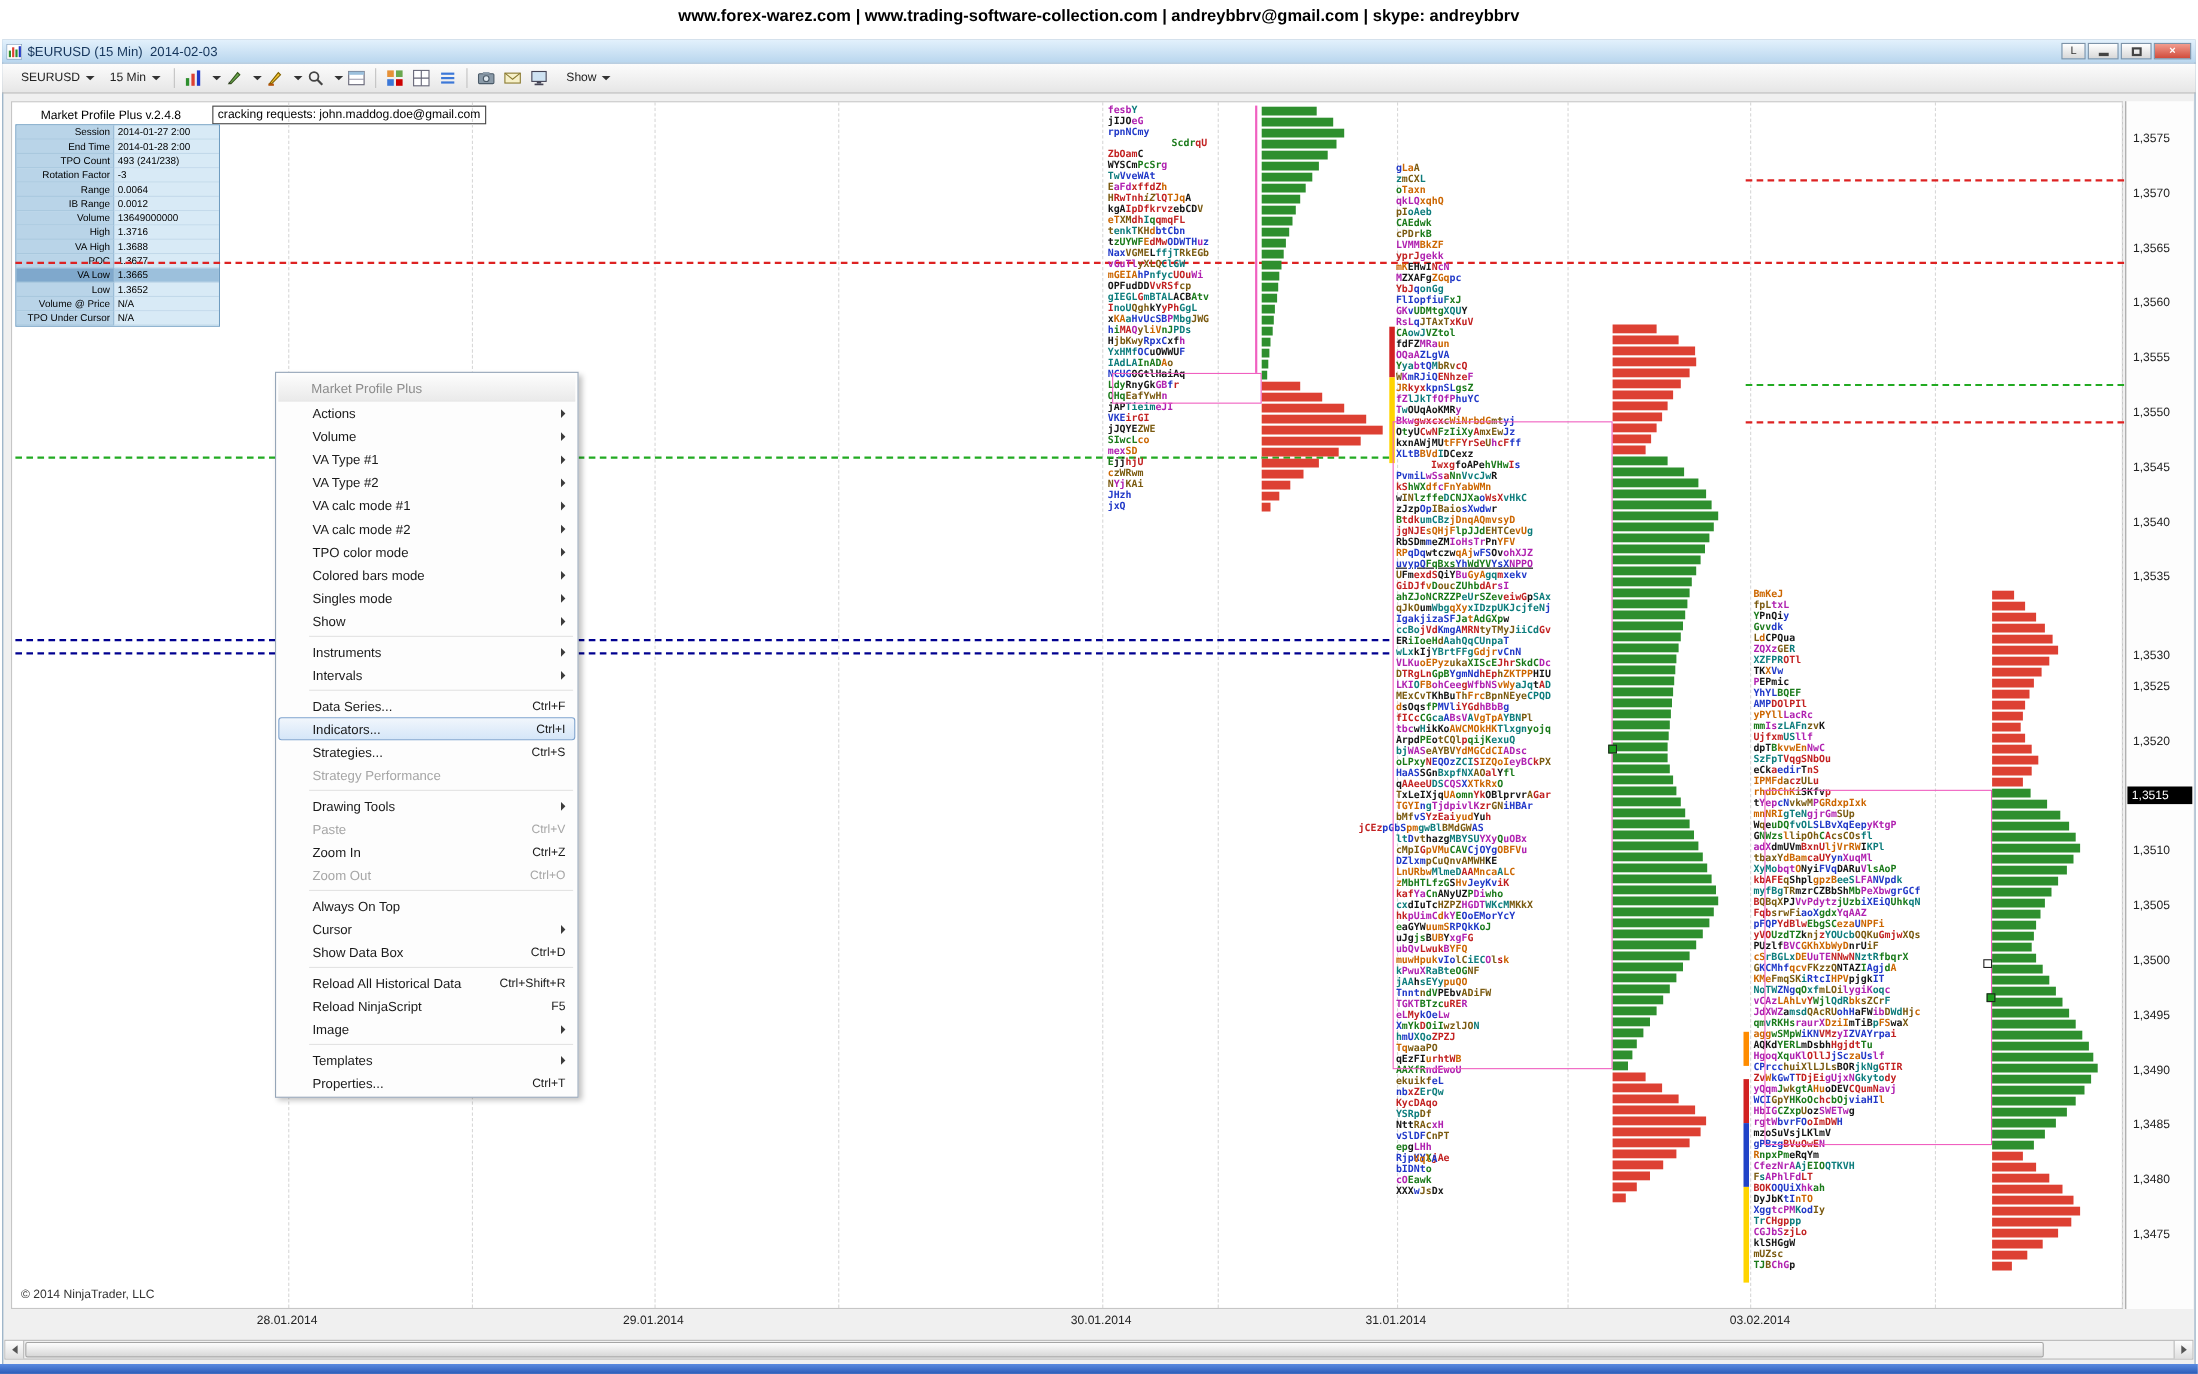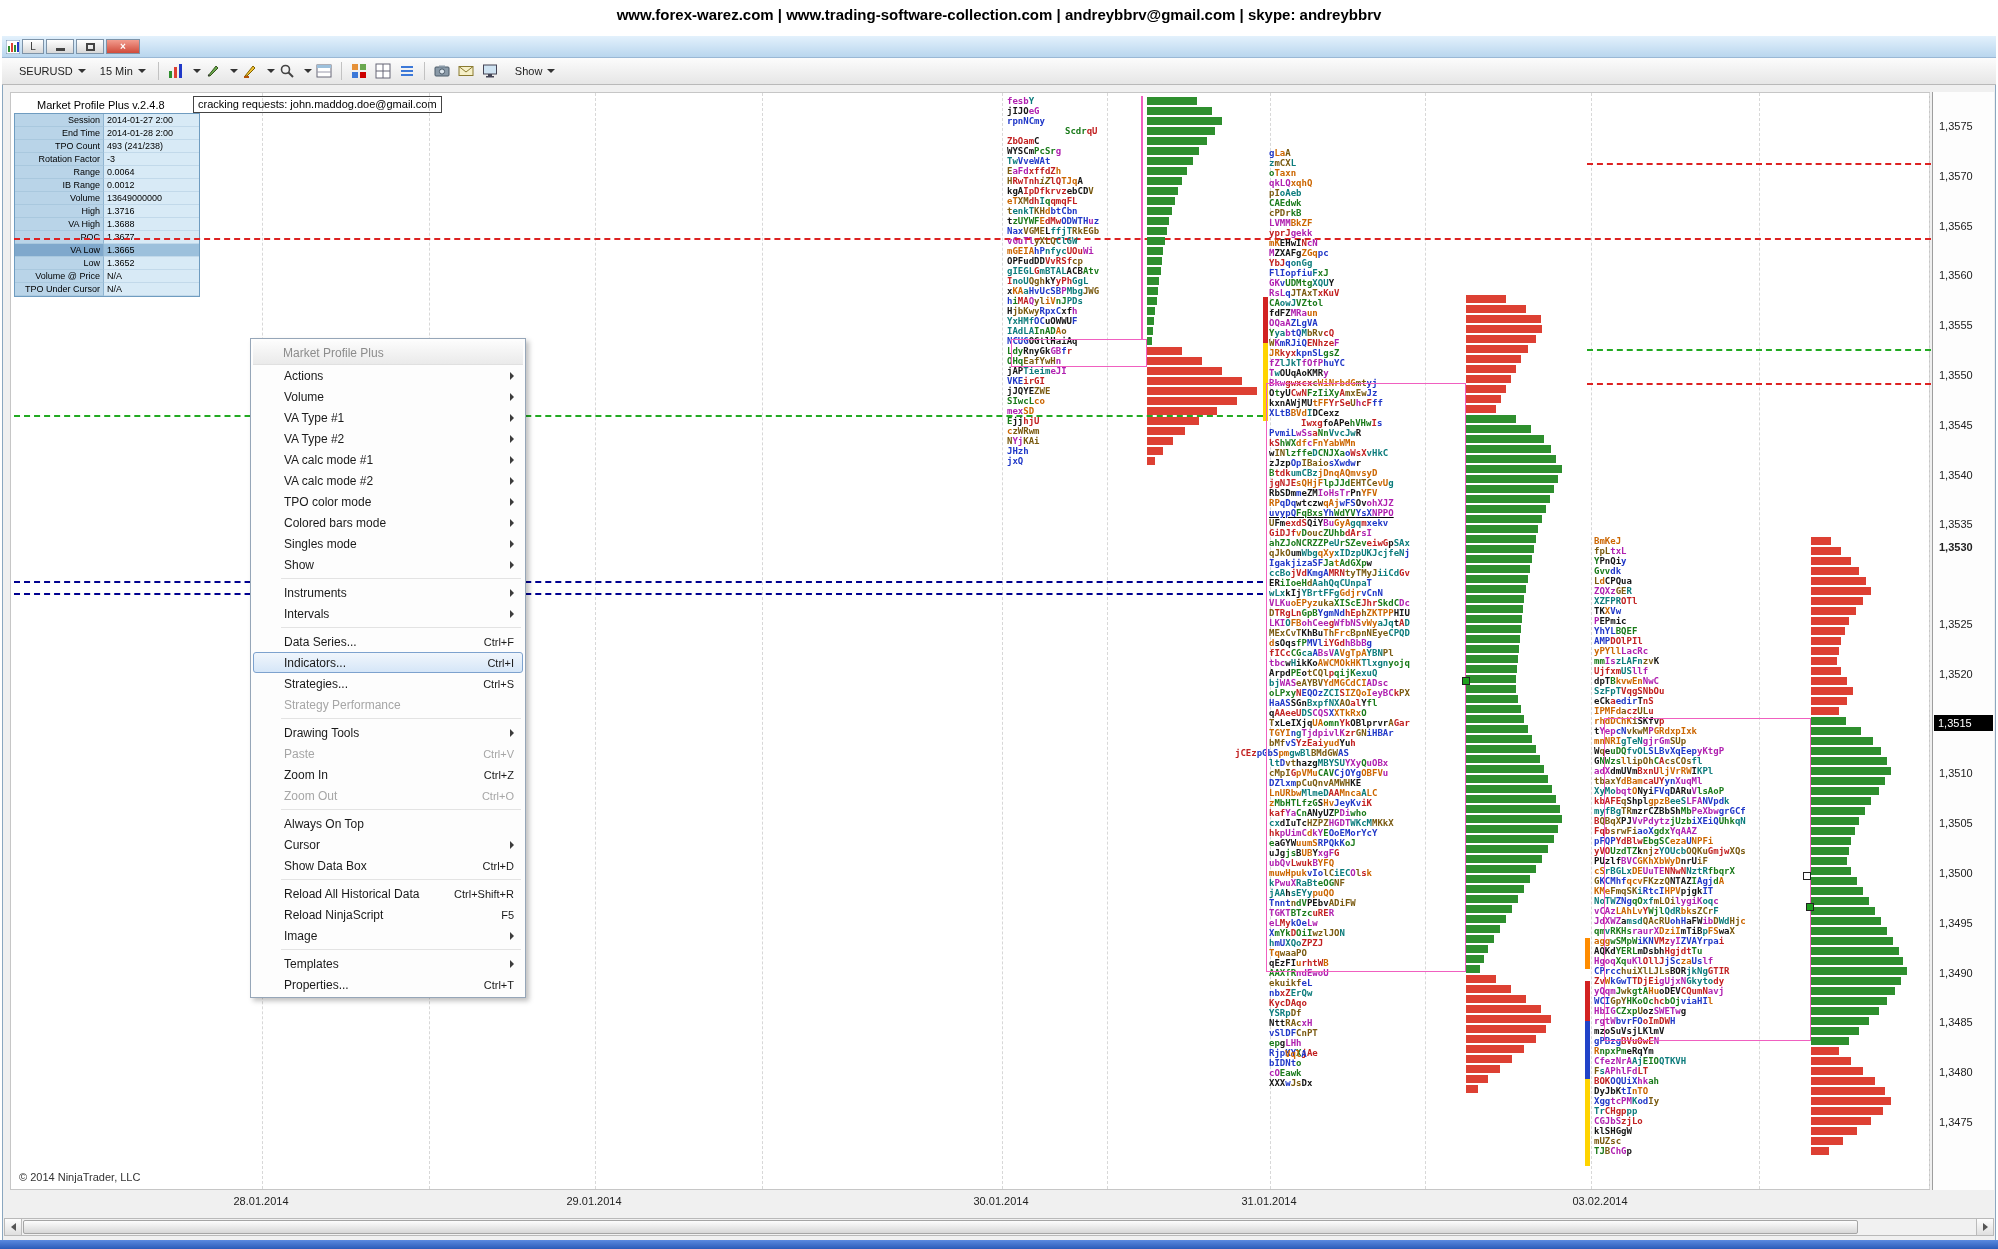--- a/index.html
+++ b/index.html
@@ -113,20 +113,21 @@
 <div id="win"></div>
 
 <div id="titlebar">
   <svg width="14" height="14" viewBox="0 0 14 14">
     <rect x="0" y="0" width="14" height="14" fill="#fff" stroke="#6a8cb0"></rect>
     <rect x="2" y="6" width="2" height="6" fill="#2e8f2e"></rect>
     <rect x="5" y="3" width="2" height="9" fill="#dd4033"></rect>
     <rect x="8" y="5" width="2" height="7" fill="#2e8f2e"></rect>
     <rect x="11" y="2" width="2" height="10" fill="#2038c8"></rect>
   </svg>
+  <span id="title-text">$EURUSD (15 Min)  2014-02-03</span>
   <span class="winbtn" id="btn-link">L</span>
   <span class="winbtn" id="btn-min">
       <span class="glyph-min"></span>
     </span>
   <span class="winbtn" id="btn-max">
       <span class="glyph-max"></span>
     </span>
   <span class="winbtn" id="btn-close">×</span>
 </div>
 
@@ -698,21 +699,21 @@
 <div id="price-axis">
     <div class="pa-label" style="top: 28px;">1,3575</div>
     <div class="pa-label" style="top: 77.8px;">1,3570</div>
     <div class="pa-label" style="top: 127.6px;">1,3565</div>
     <div class="pa-label" style="top: 177.4px;">1,3560</div>
     <div class="pa-label" style="top: 227.2px;">1,3555</div>
     <div class="pa-label" style="top: 277px;">1,3550</div>
     <div class="pa-label" style="top: 326.8px;">1,3545</div>
     <div class="pa-label" style="top: 376.6px;">1,3540</div>
     <div class="pa-label" style="top: 426.4px;">1,3535</div>
-    <div class="pa-label" style="top: 449px; font-weight: bold;">1,3530</div>
+    <div class="pa-label" style="top: 498px;">1,3530</div>
     <div class="pa-label" style="top: 526px;">1,3525</div>
     <div class="pa-label" style="top: 575.8px;">1,3520</div>
     <div class="pa-label" style="top: 625.6px;">1,3515</div>
     <div class="pa-label" style="top: 675.4px;">1,3510</div>
     <div class="pa-label" style="top: 725.2px;">1,3505</div>
     <div class="pa-label" style="top: 775px;">1,3500</div>
     <div class="pa-label" style="top: 824.8px;">1,3495</div>
     <div class="pa-label" style="top: 874.6px;">1,3490</div>
     <div class="pa-label" style="top: 924.4px;">1,3485</div>
     <div class="pa-label" style="top: 974.2px;">1,3480</div>

